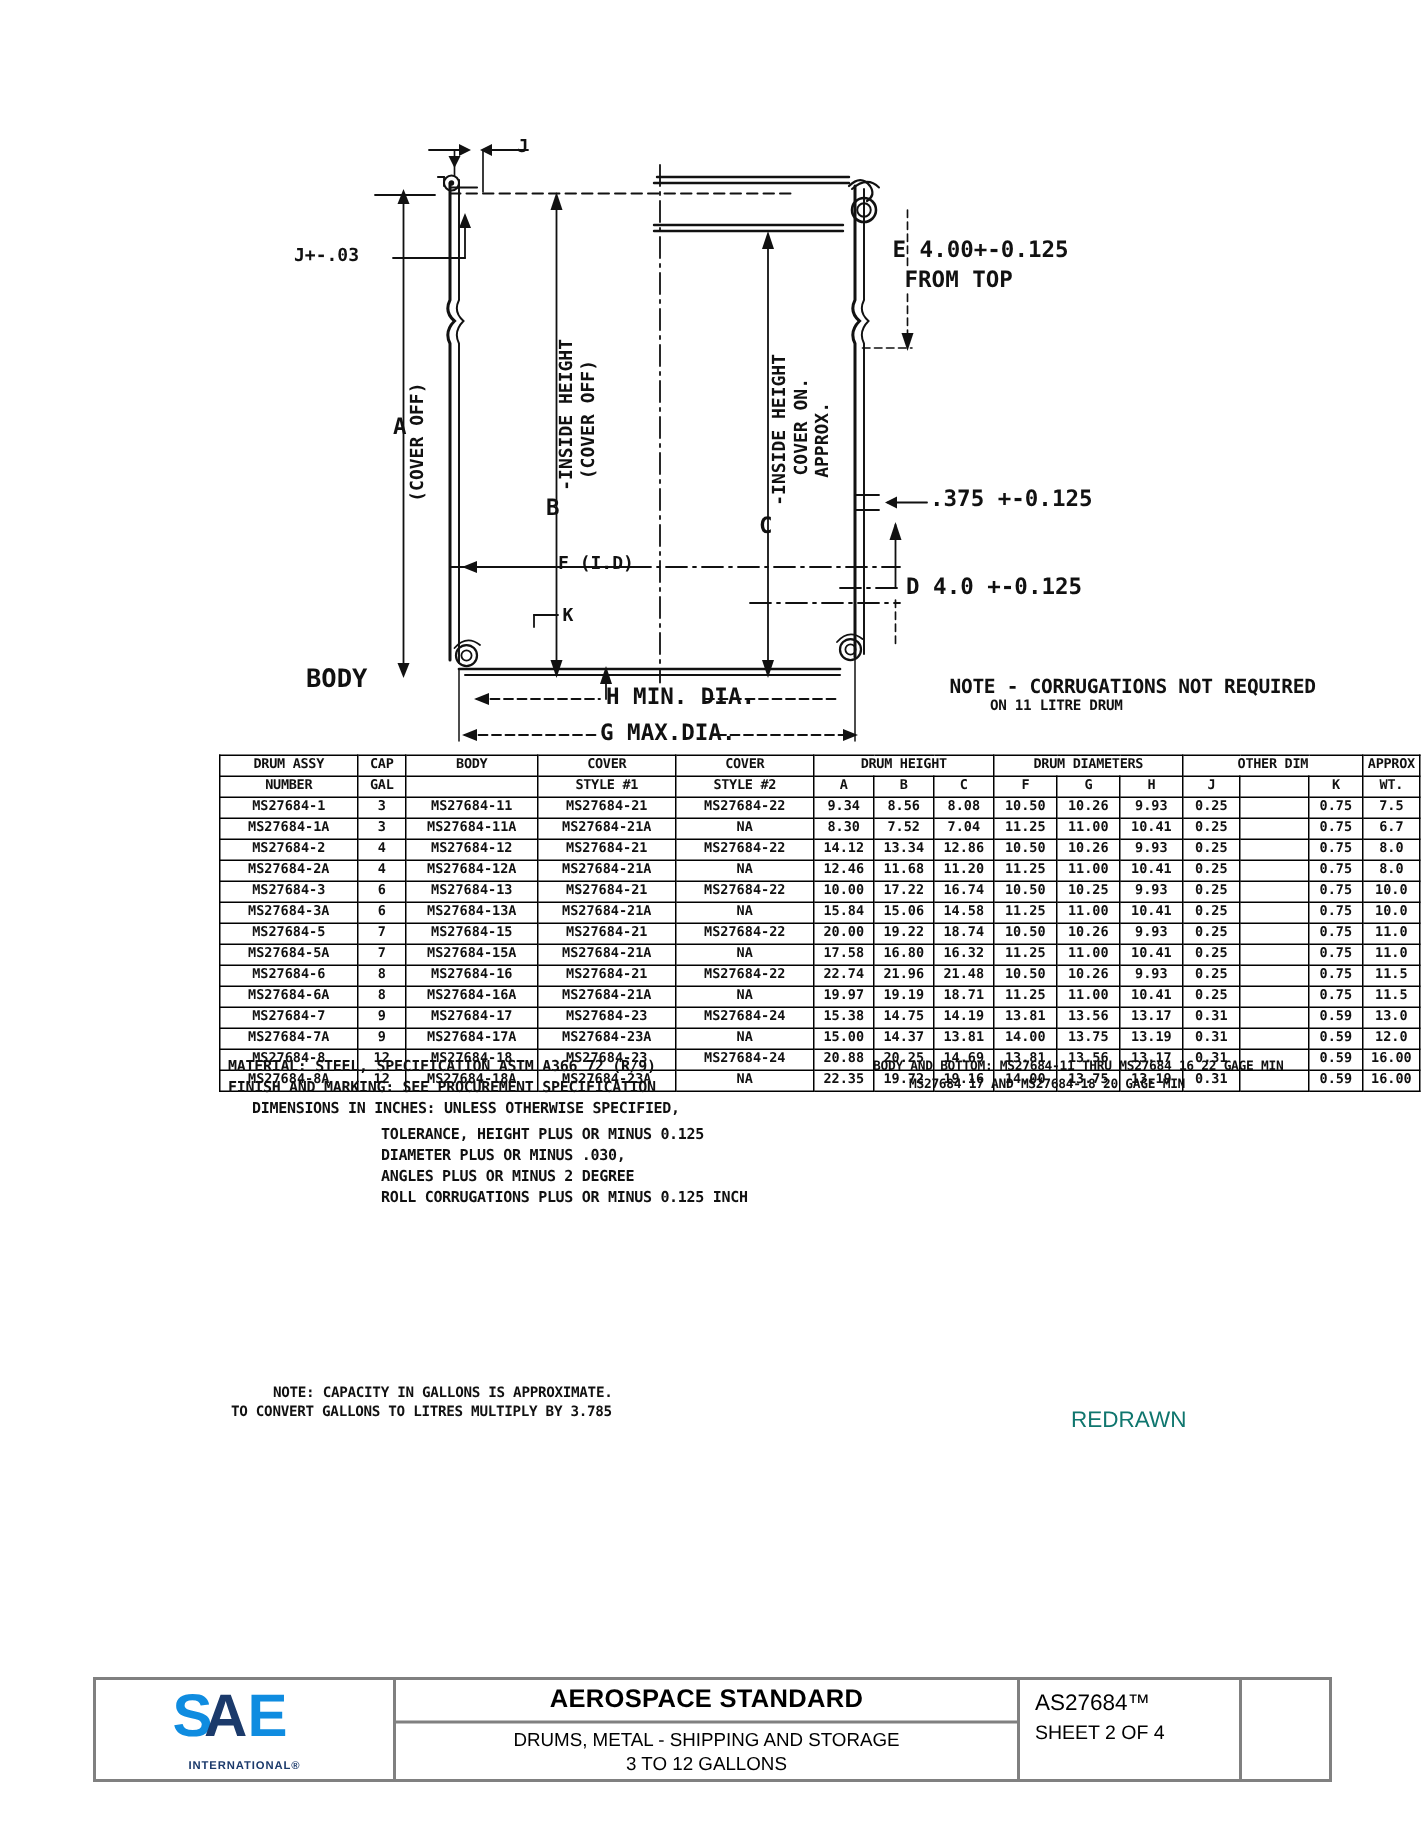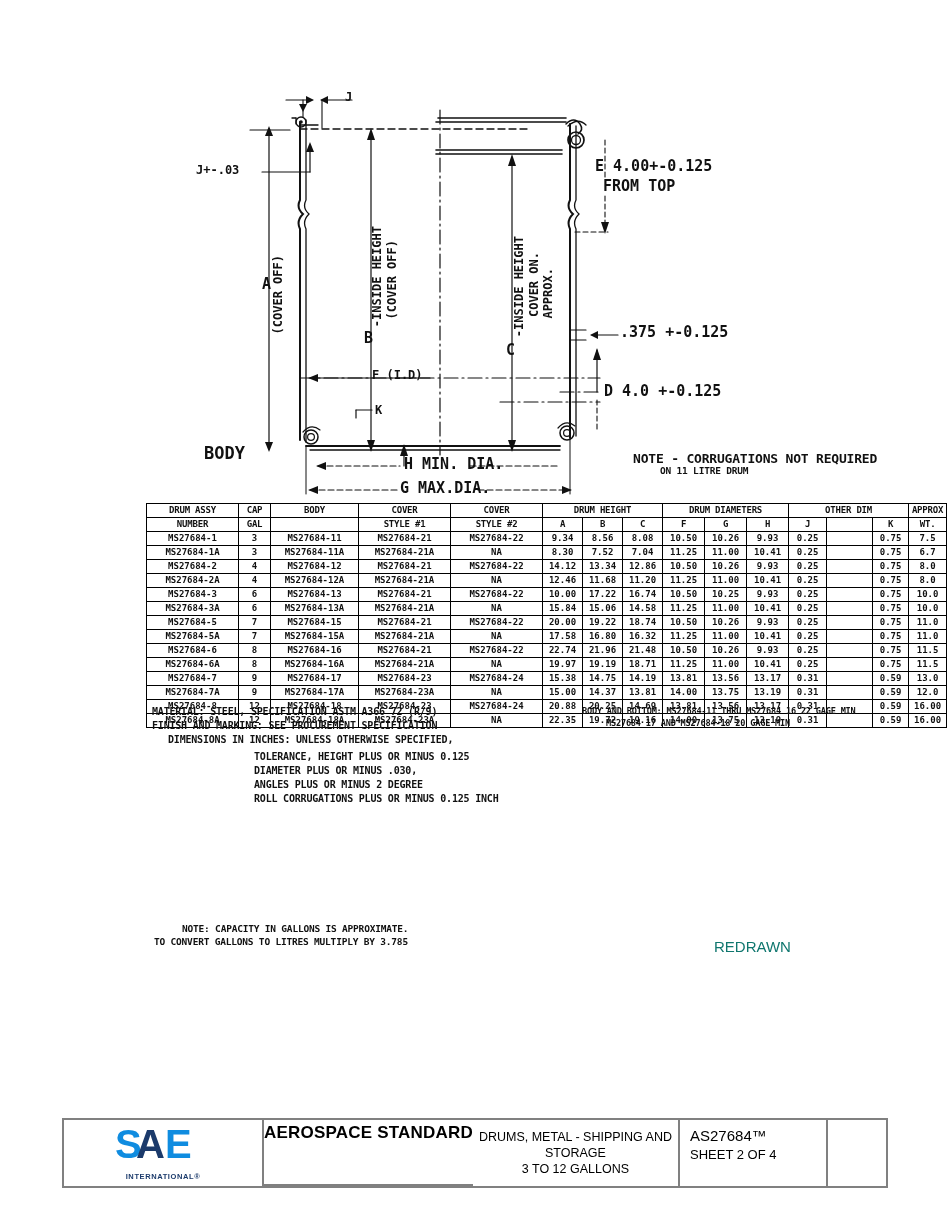--- a/index.html
+++ b/index.html
@@ -38,21 +38,21 @@
 
   
   .note{position:absolute;font-family:"DejaVu Sans Mono", monospace;font-weight:bold;
         font-size:10px;line-height:14px;white-space:pre;color:#111;letter-spacing:-0.2px;}
 
   
   #titleblock{position:absolute;left:62px;top:1118px;width:826px;height:70px;
               border:2px solid #808080;box-sizing:border-box;display:flex;background:#fff;}
   #tb-logo{width:200px;border-right:2px solid #808080;display:flex;
            align-items:center;justify-content:center;flex-direction:column;box-sizing:border-box;}
-  #tb-center{flex:1;display:flex;flex-direction:row;box-sizing:border-box;
+  #tb-center{flex:1;display:flex;flex-direction:column;box-sizing:border-box;
              border-right:2px solid #808080;}
   #tb-title{border-bottom:2px solid #808080;text-align:center;font-weight:bold;
             font-size:17px;padding:3px 0 4px;letter-spacing:0.2px;}
   #tb-sub{flex:1;display:flex;flex-direction:column;align-items:center;justify-content:center;
           font-size:12.5px;line-height:16px;text-align:center;}
   #tb-doc{width:148px;box-sizing:border-box;padding:7px 0 0 10px;border-right:2px solid #808080;}
   #tb-docnum{font-size:15px;font-weight:normal;}
   #tb-sheet{font-size:13px;margin-top:3px;}
   #tb-right{width:58px;}
   .sae-logo{font-weight:bold;font-size:34px;color:#0f8ce0;line-height:30px;letter-spacing:-3px;}

